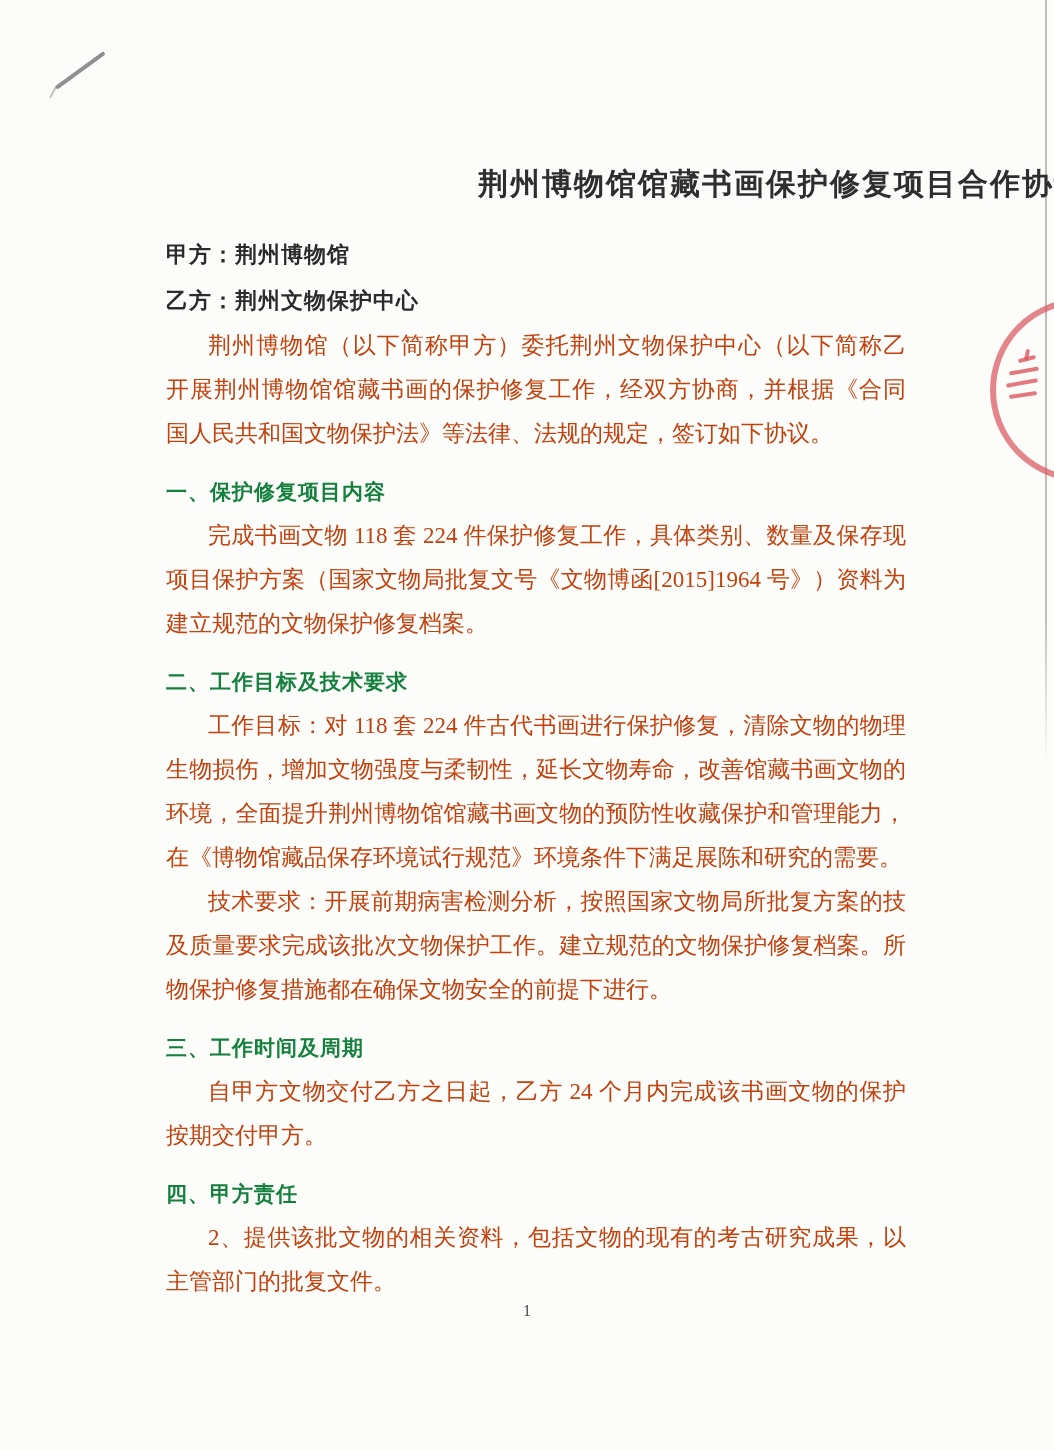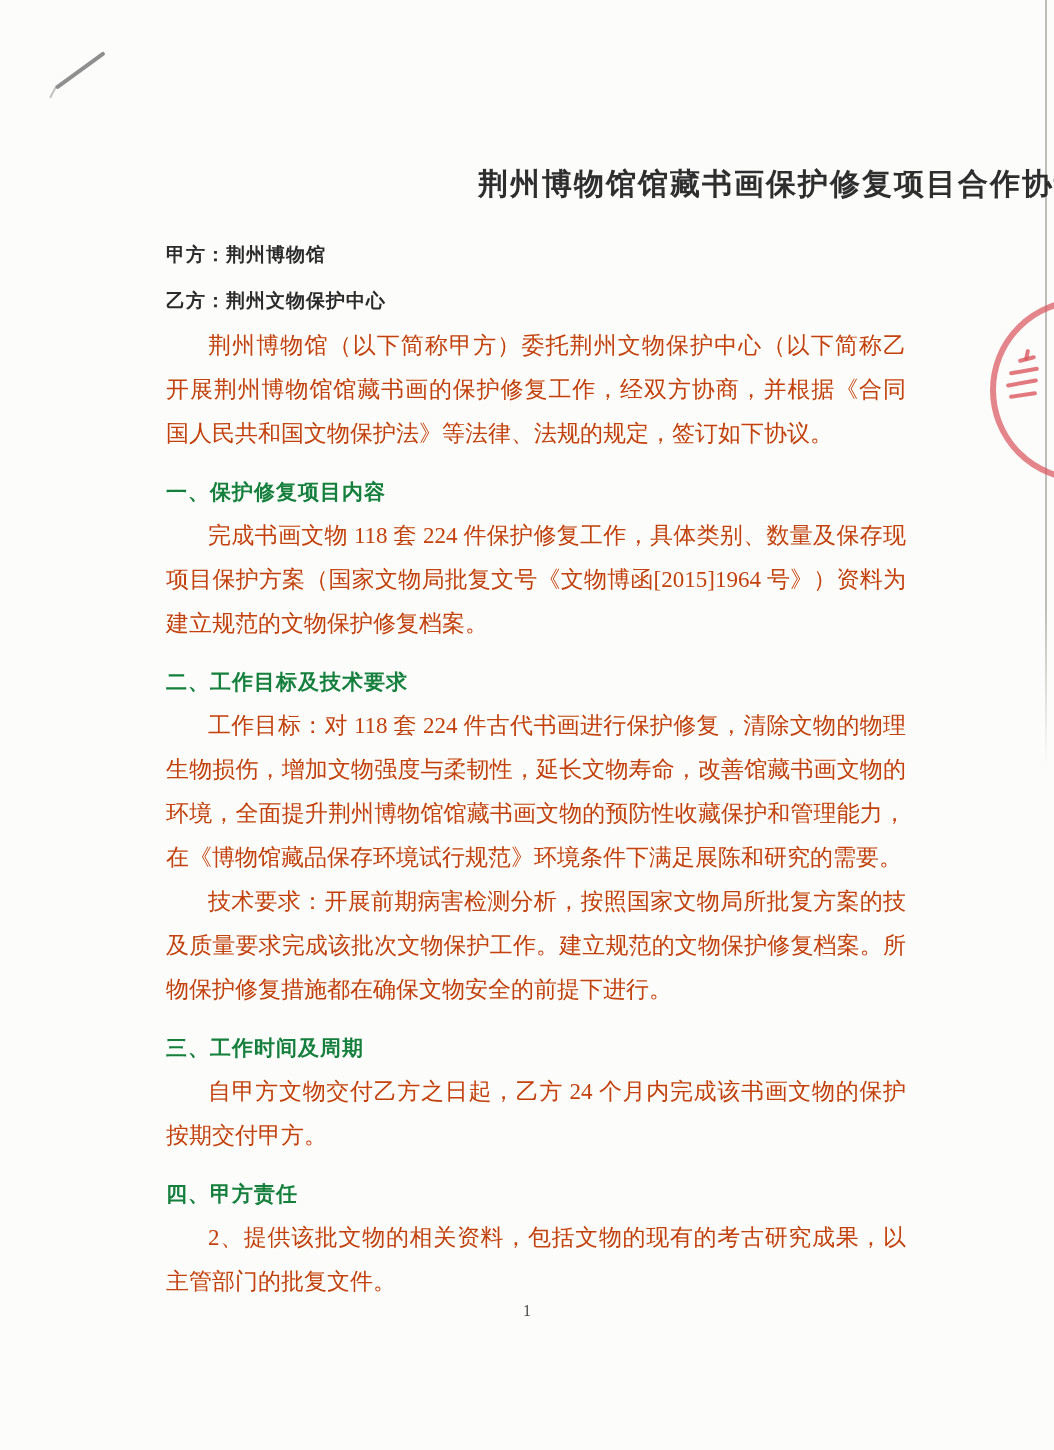--- a/index.html
+++ b/index.html
@@ -48,21 +48,21 @@
     position:absolute;top:150px;left:0;width:100%;
     text-align:right;margin:12px;
     font-size:30px;font-weight:bold;color:#2e2e2e;
     letter-spacing:2px;line-height:44px;padding-left:20px;
   }
   .content{
     position:absolute;left:166px;top:232px;width:740px;
   }
   .party{
     height:46px;line-height:46px;
-    font-size:19px;font-weight:bold;color:#2b2b2b;
+    font-size:22px;font-weight:bold;color:#2b2b2b;
     letter-spacing:1px;
   }
   .line{
     height:44px;line-height:44px;
     font-size:23px;color:#c2410c;
     overflow:hidden;
   }
   .line.first{text-indent:42px;}
   .line.just{text-align:justify;text-align-last:justify;}
   .heading{

